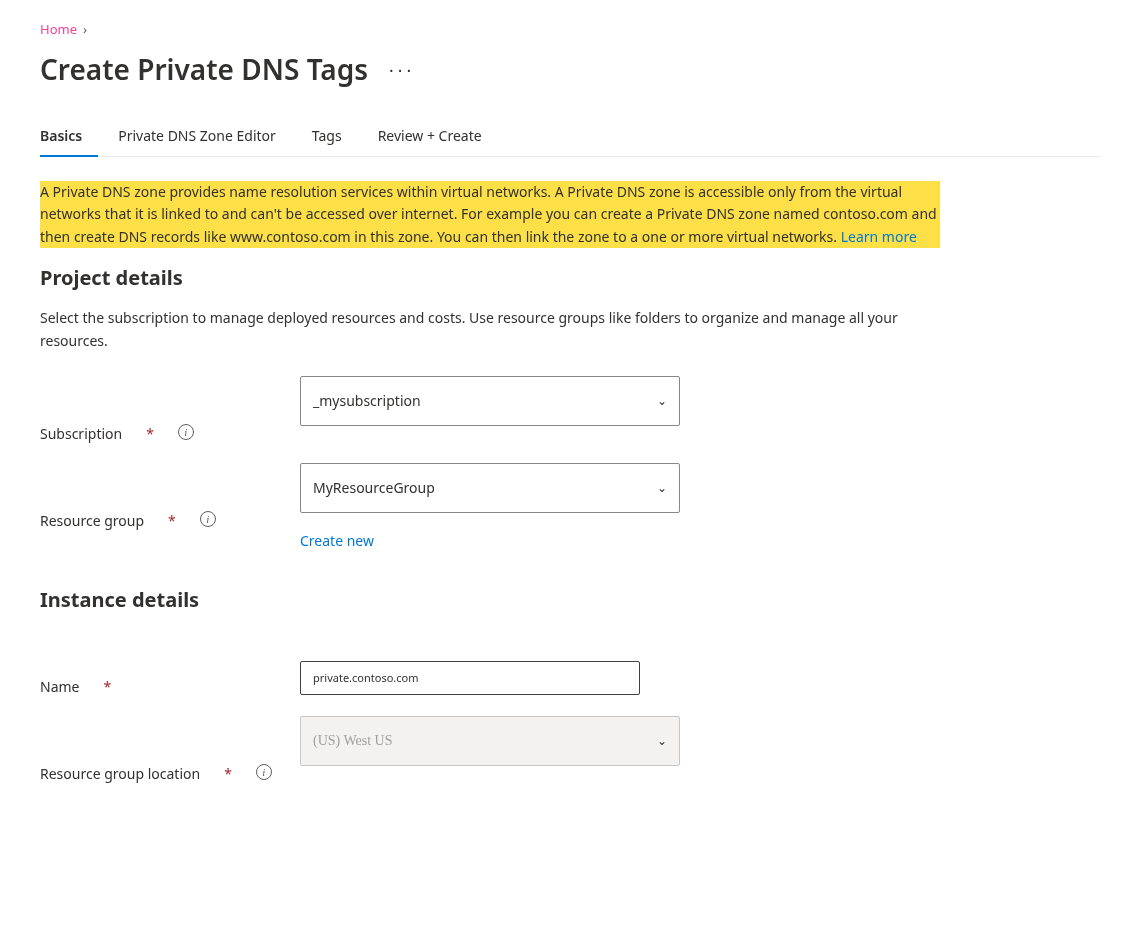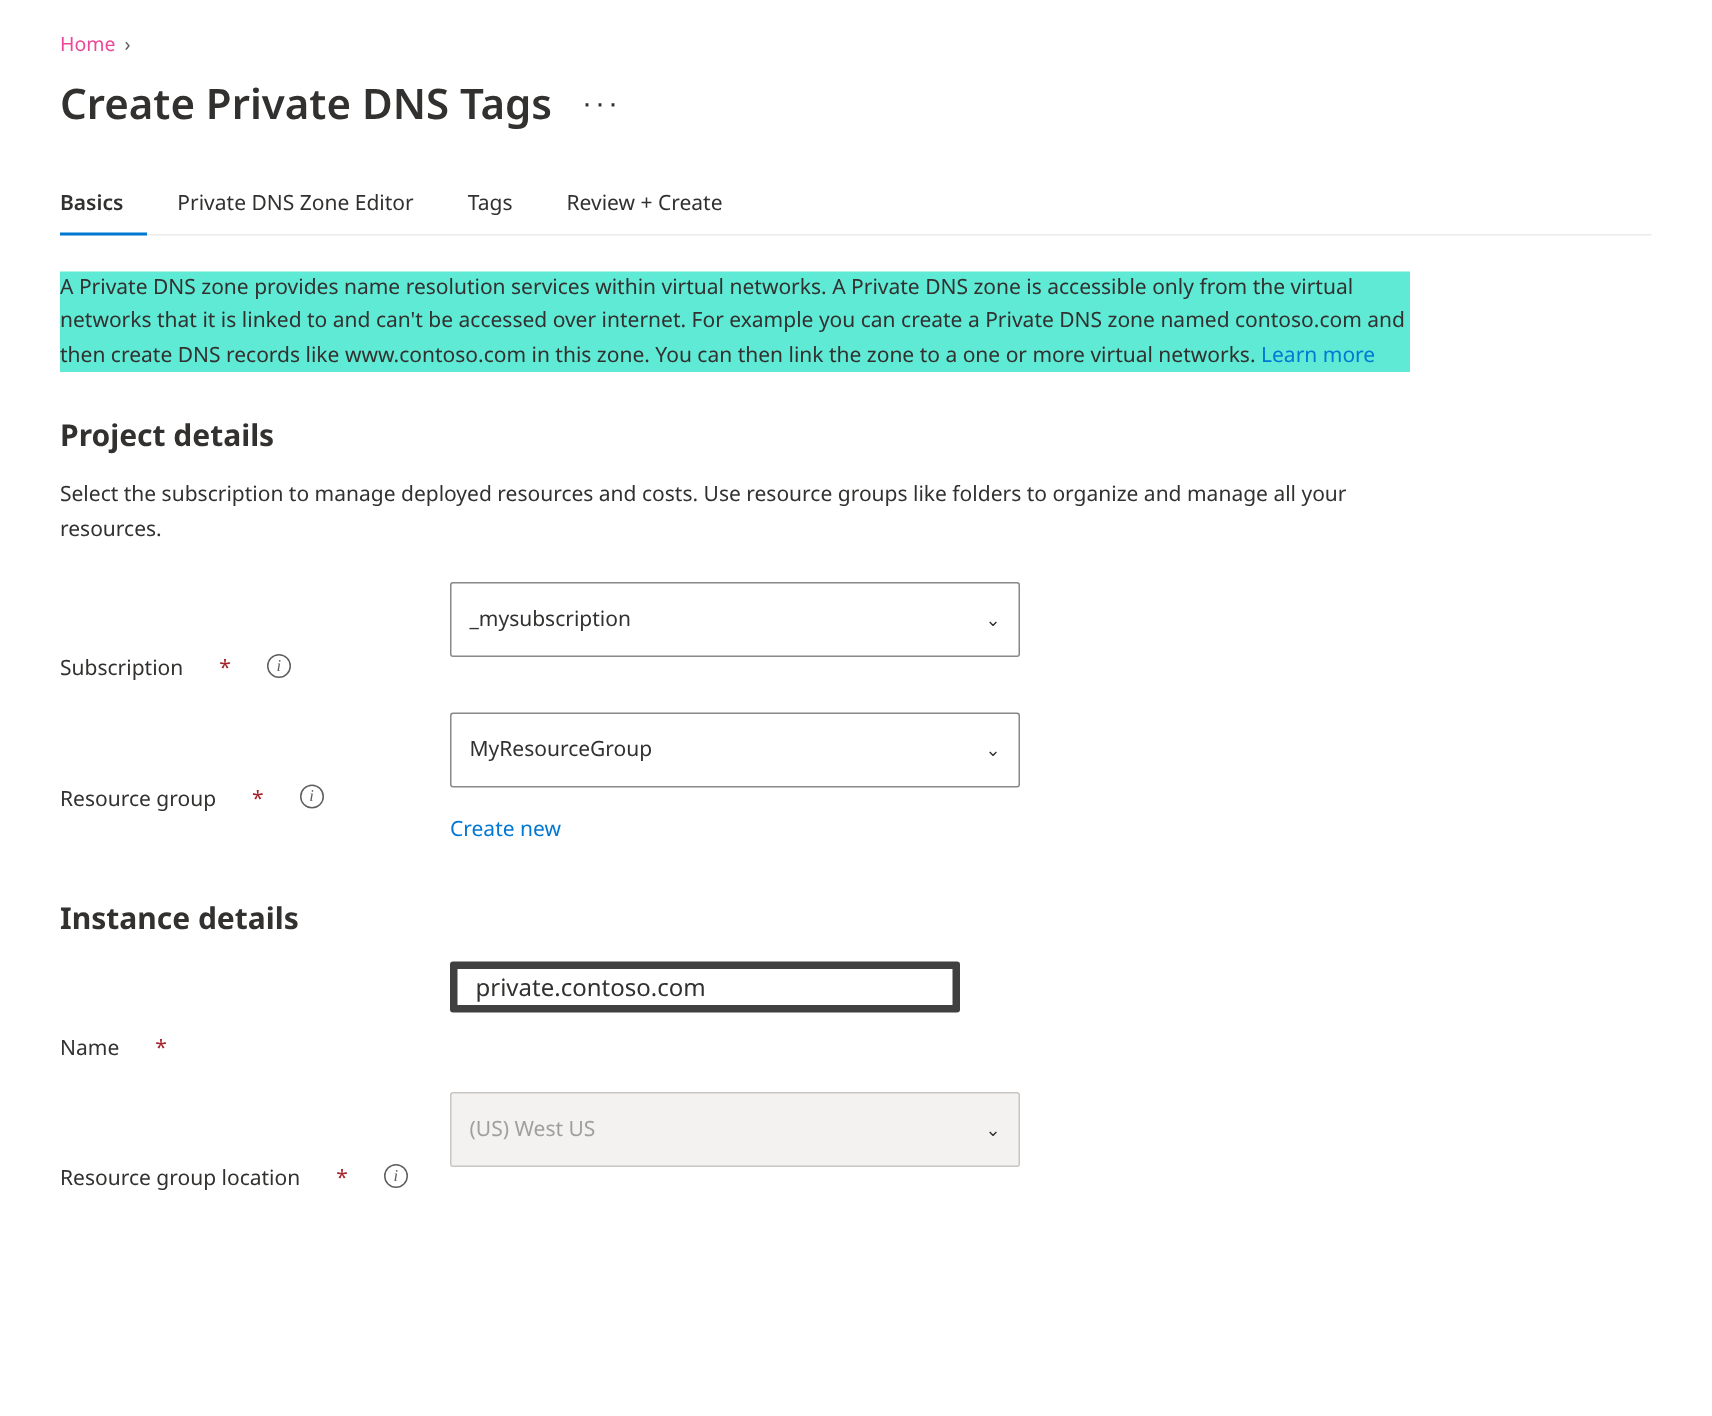--- a/index.html
+++ b/index.html
@@ -75,22 +75,22 @@
       padding-left: 0;
     }
 
     .tab.active {
       color: #323130;
       border-bottom: 2px solid #0078d4;
       font-weight: 600;
     }
 
     .description-box {
-      background: #5eead4;
-      margin-bottom: 28px;
+      background: #fde047;
+      margin-bottom: 16px;
       line-height: 1.6;
       font-size: 14px;
       color: #323130;
       max-width: 900px;
     }
 
     .learn-more-link {
       color: #0078d4;
       text-decoration: none;
       cursor: pointer;
@@ -188,40 +188,42 @@
     .create-new-link {
       display: inline-block;
       margin-top: 18px;
       color: #0078d4;
       text-decoration: none;
       cursor: pointer;
       font-size: 14px;
     }
 
     .text-input {
-      border: 5px solid #404040;
+      border: 1px solid #404040;
       background: #ffffff;
       padding: 6px 12px;
-      font-size: 16px;
+      font-size: 11px;
       color: #323130;
       min-width: 340px;
       height: 34px;
       border-radius: 2px;
       outline: none;
       font-family: inherit;
+      margin-top: 32px;
     }
 
     .select-control.disabled {
       background: #f3f2f1;
       border-color: #c8c6c4;
       cursor: default;
     }
 
     .select-control.disabled .select-value {
       color: #a19f9d;
+      font-family: Liberation Serif, serif;
     }
   </style>
 </head>
 <body>
 
 <div class="breadcrumb">
   <a style="color:#ec4899;text-decoration:none;cursor:pointer;">Home</a>
   <span style="color:#605e5c;">›</span>
 </div>
 

